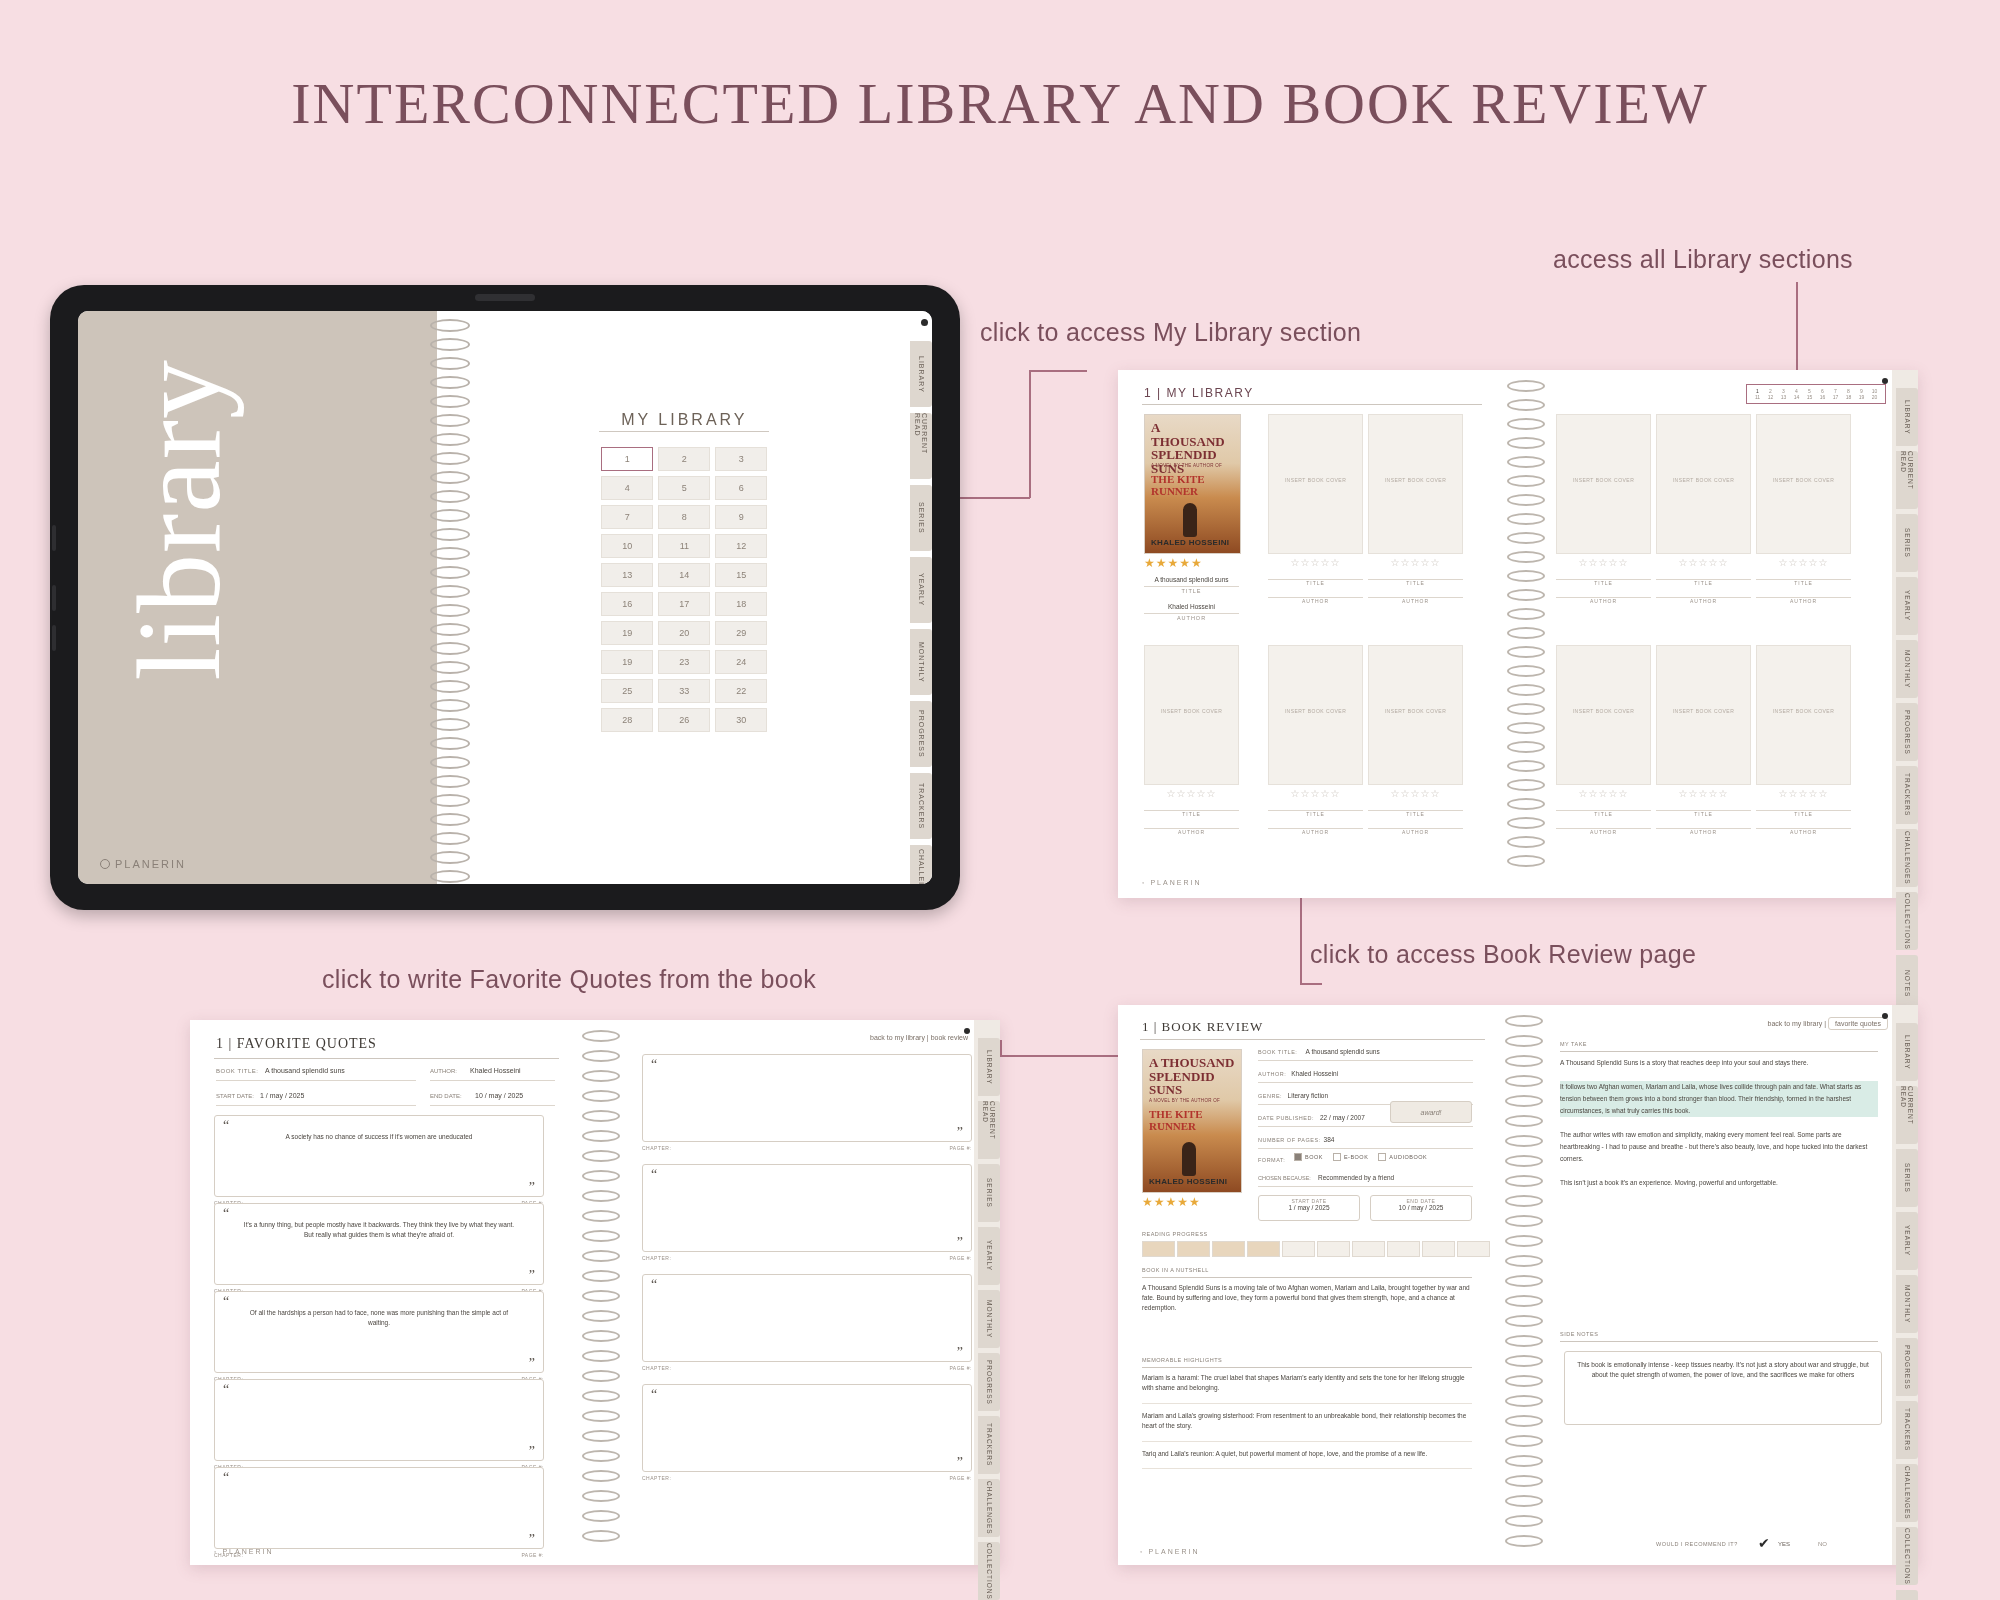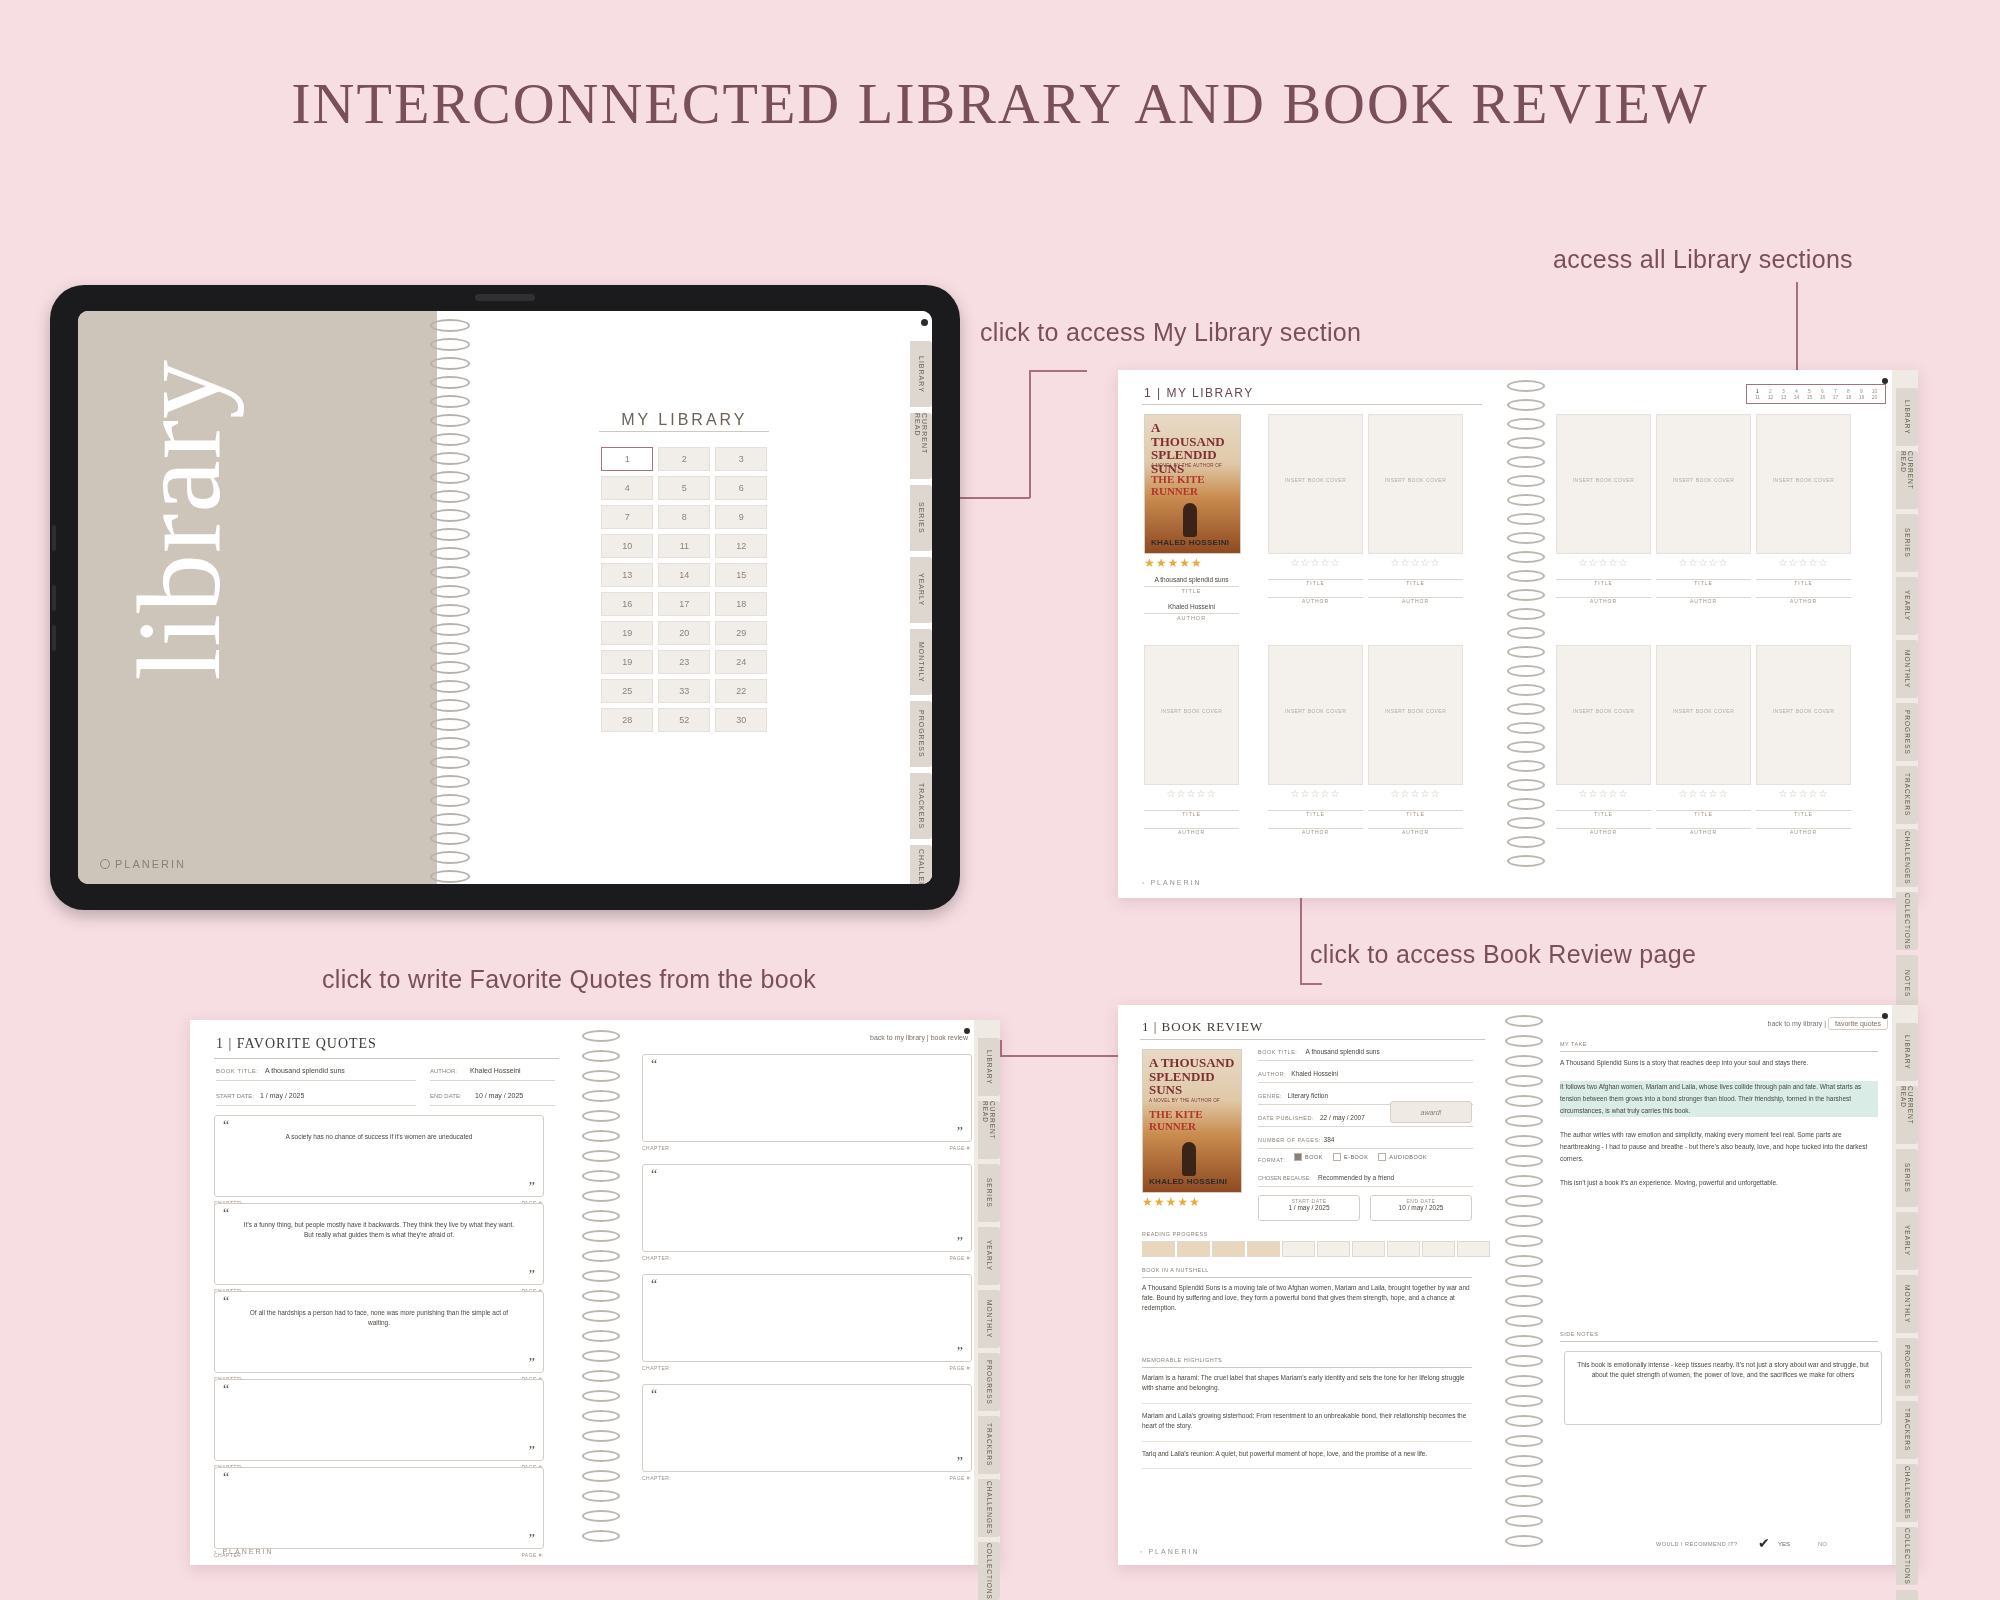--- a/index.html
+++ b/index.html
@@ -173,21 +173,21 @@
           <div>19</div>
           <div>20</div>
           <div>29</div>
           <div>19</div>
           <div>23</div>
           <div>24</div>
           <div>25</div>
           <div>33</div>
           <div>22</div>
           <div>28</div>
-          <div>52</div>
+          <div>26</div>
           <div>30</div>
         </div>
       <div class="tab-mark"></div>
       <div class="tabs" id="tablet-tabs">
           <span>
             <em>LIBRARY</em>
           </span>
           <span>
             <em>CURRENT READ</em>
           </span>

